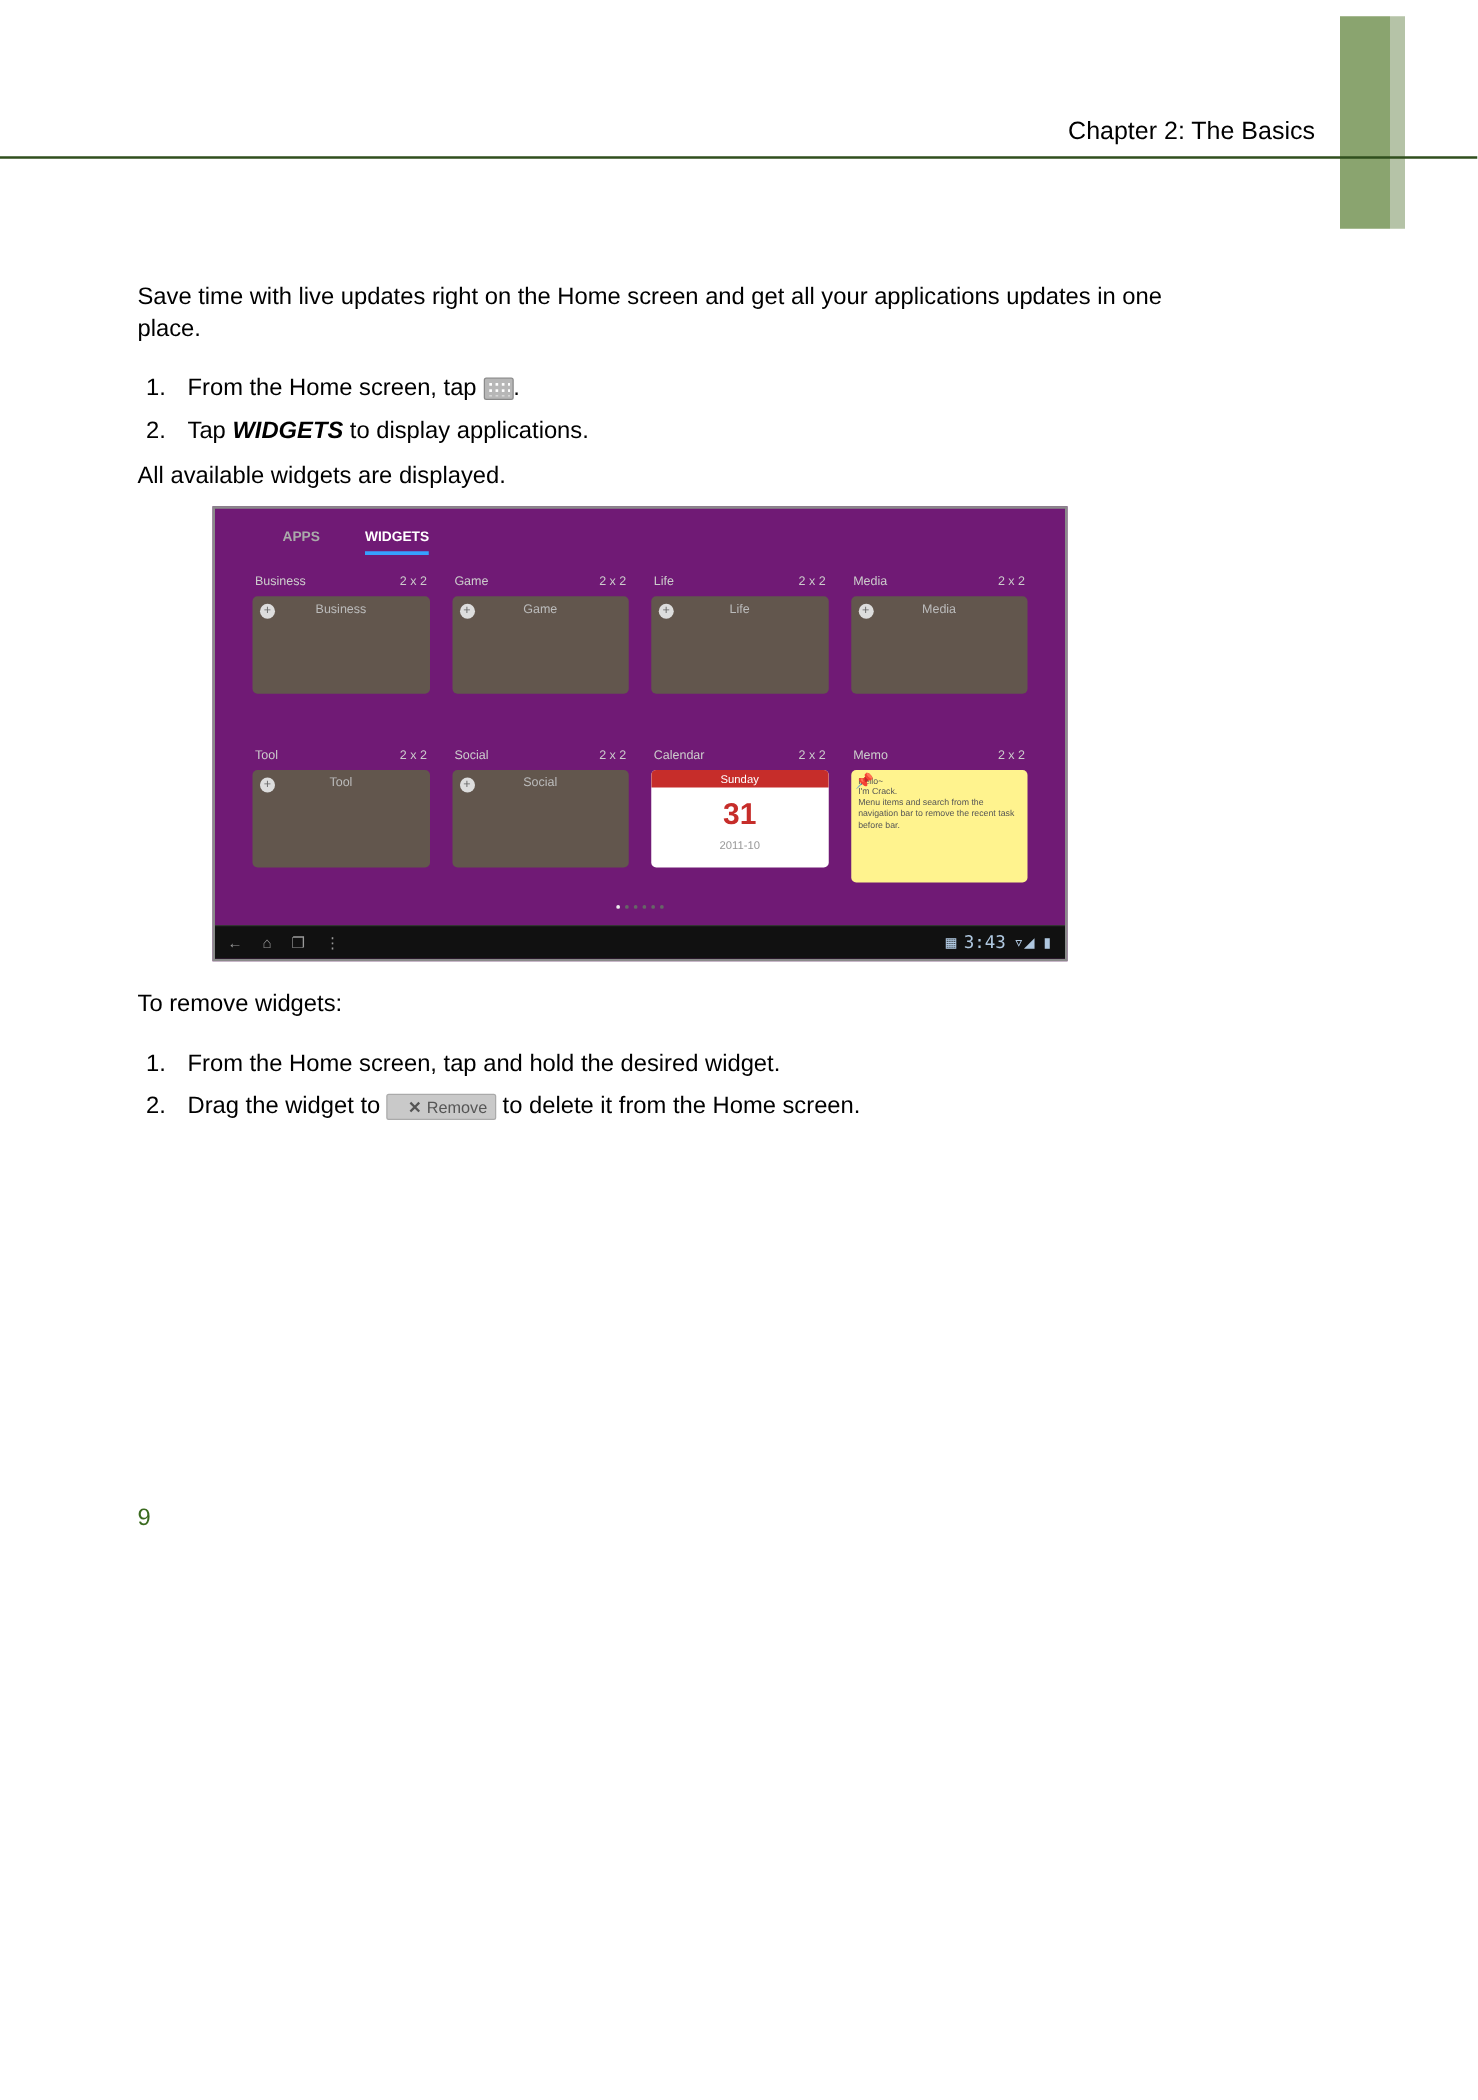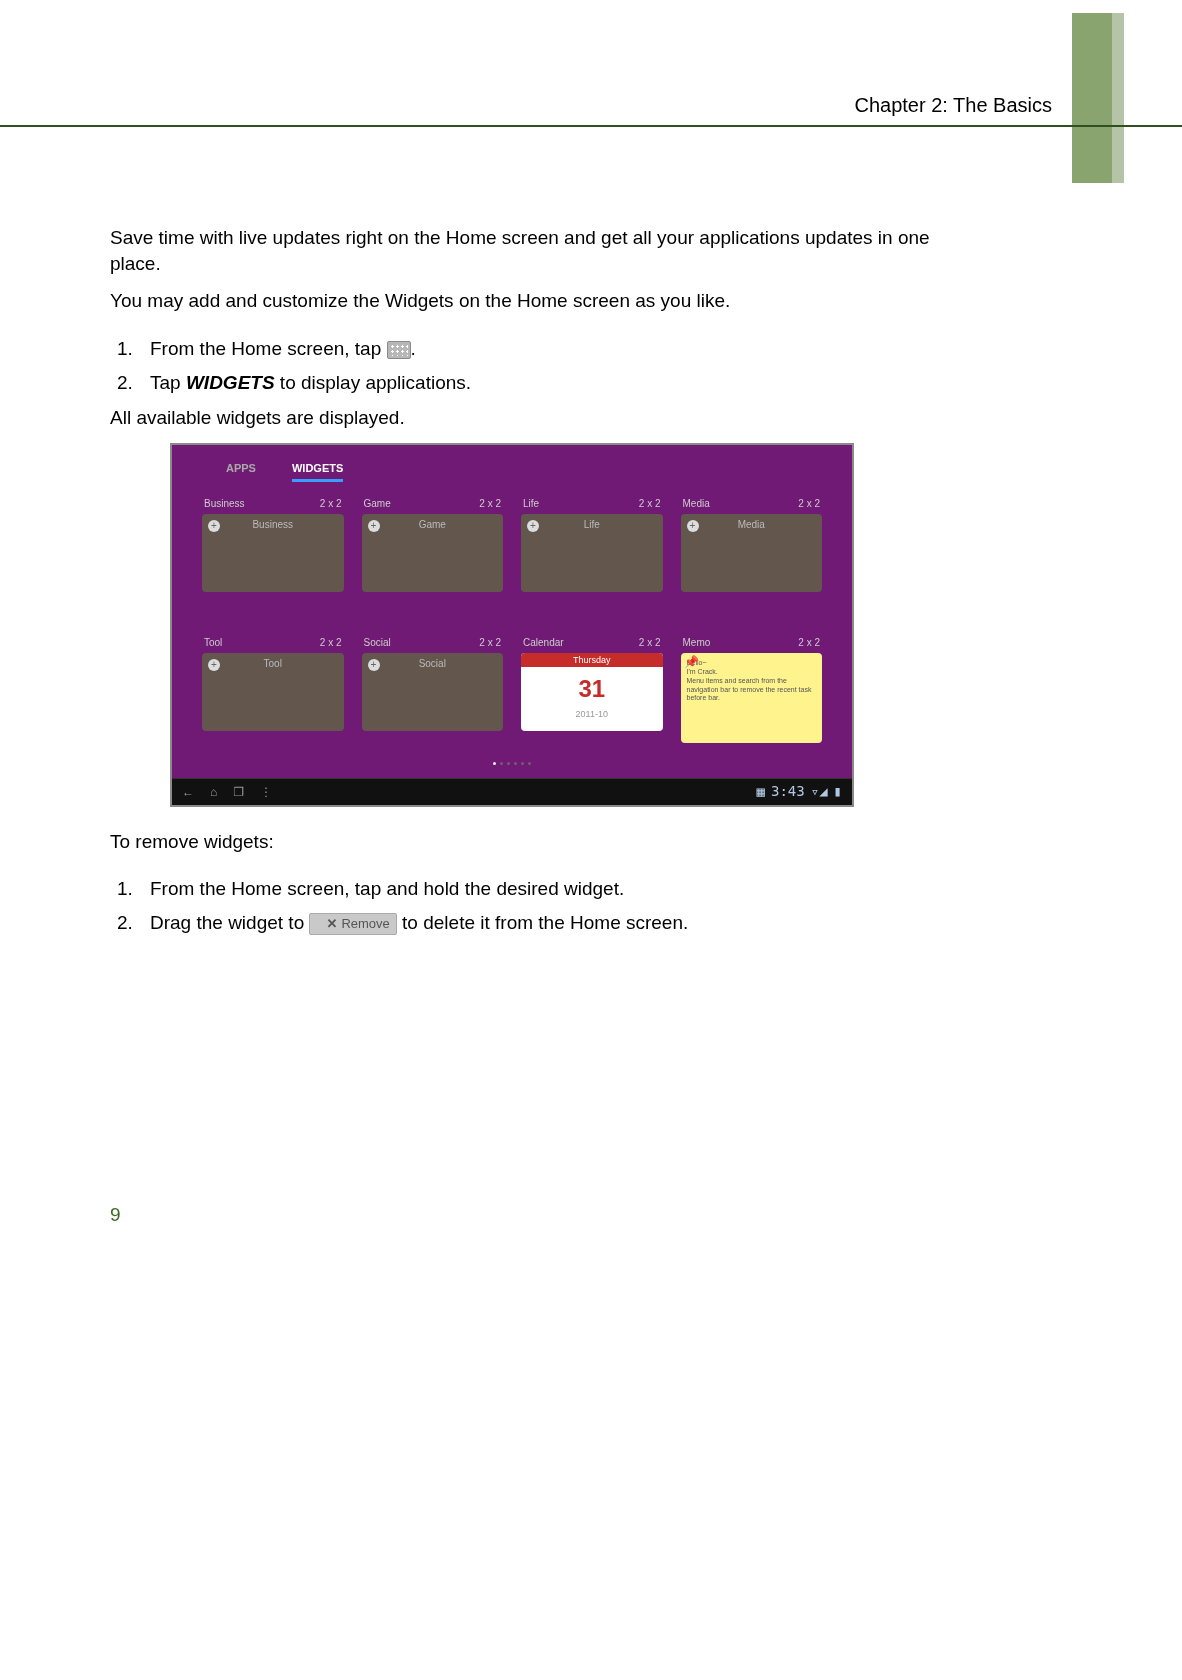--- a/index.html
+++ b/index.html
@@ -47,21 +47,20 @@
 <body>
 
 <div class="page">
   <div class="tab-shadow"></div>
   <div class="tab"></div>
   <div class="chapter">Chapter 2: The Basics</div>
   <div class="rule"></div>
 
   <div class="body">
     <p>Save time with live updates right on the Home screen and get all your applications updates in one place.</p>
-    <p>You may add and customize the Widgets on the Home screen as you like.</p>
 
     <ol class="main">
       <li>
         <span>From the Home screen, tap </span>
         <span class="apps-icon"></span><span>.</span>
       </li>
       <li>
         <span>Tap </span><span class="widgets-word">WIDGETS</span><span> to display applications.</span>
       </li>
     </ol>
@@ -132,21 +131,21 @@
               <span class="pin">+</span>
               <div class="cap">Social</div>
             </div>
           </div>
           <div class="wcell">
             <div class="wlabel">
               <span>Calendar</span>
               <span>2 x 2</span>
             </div>
             <div class="wthumb cal">
-              <div class="sun">Thursday</div>
+              <div class="sun">Sunday</div>
               <div class="day">31</div>
               <div class="date">2011-10</div>
             </div>
           </div>
           <div class="wcell">
             <div class="wlabel">
               <span>Memo</span>
               <span>2 x 2</span>
             </div>
             <div class="wthumb memo"><span class="pin2">📌</span>Hello~<br>I'm Crack.<br>Menu items and search from the navigation bar to remove the recent task before bar.</div>

